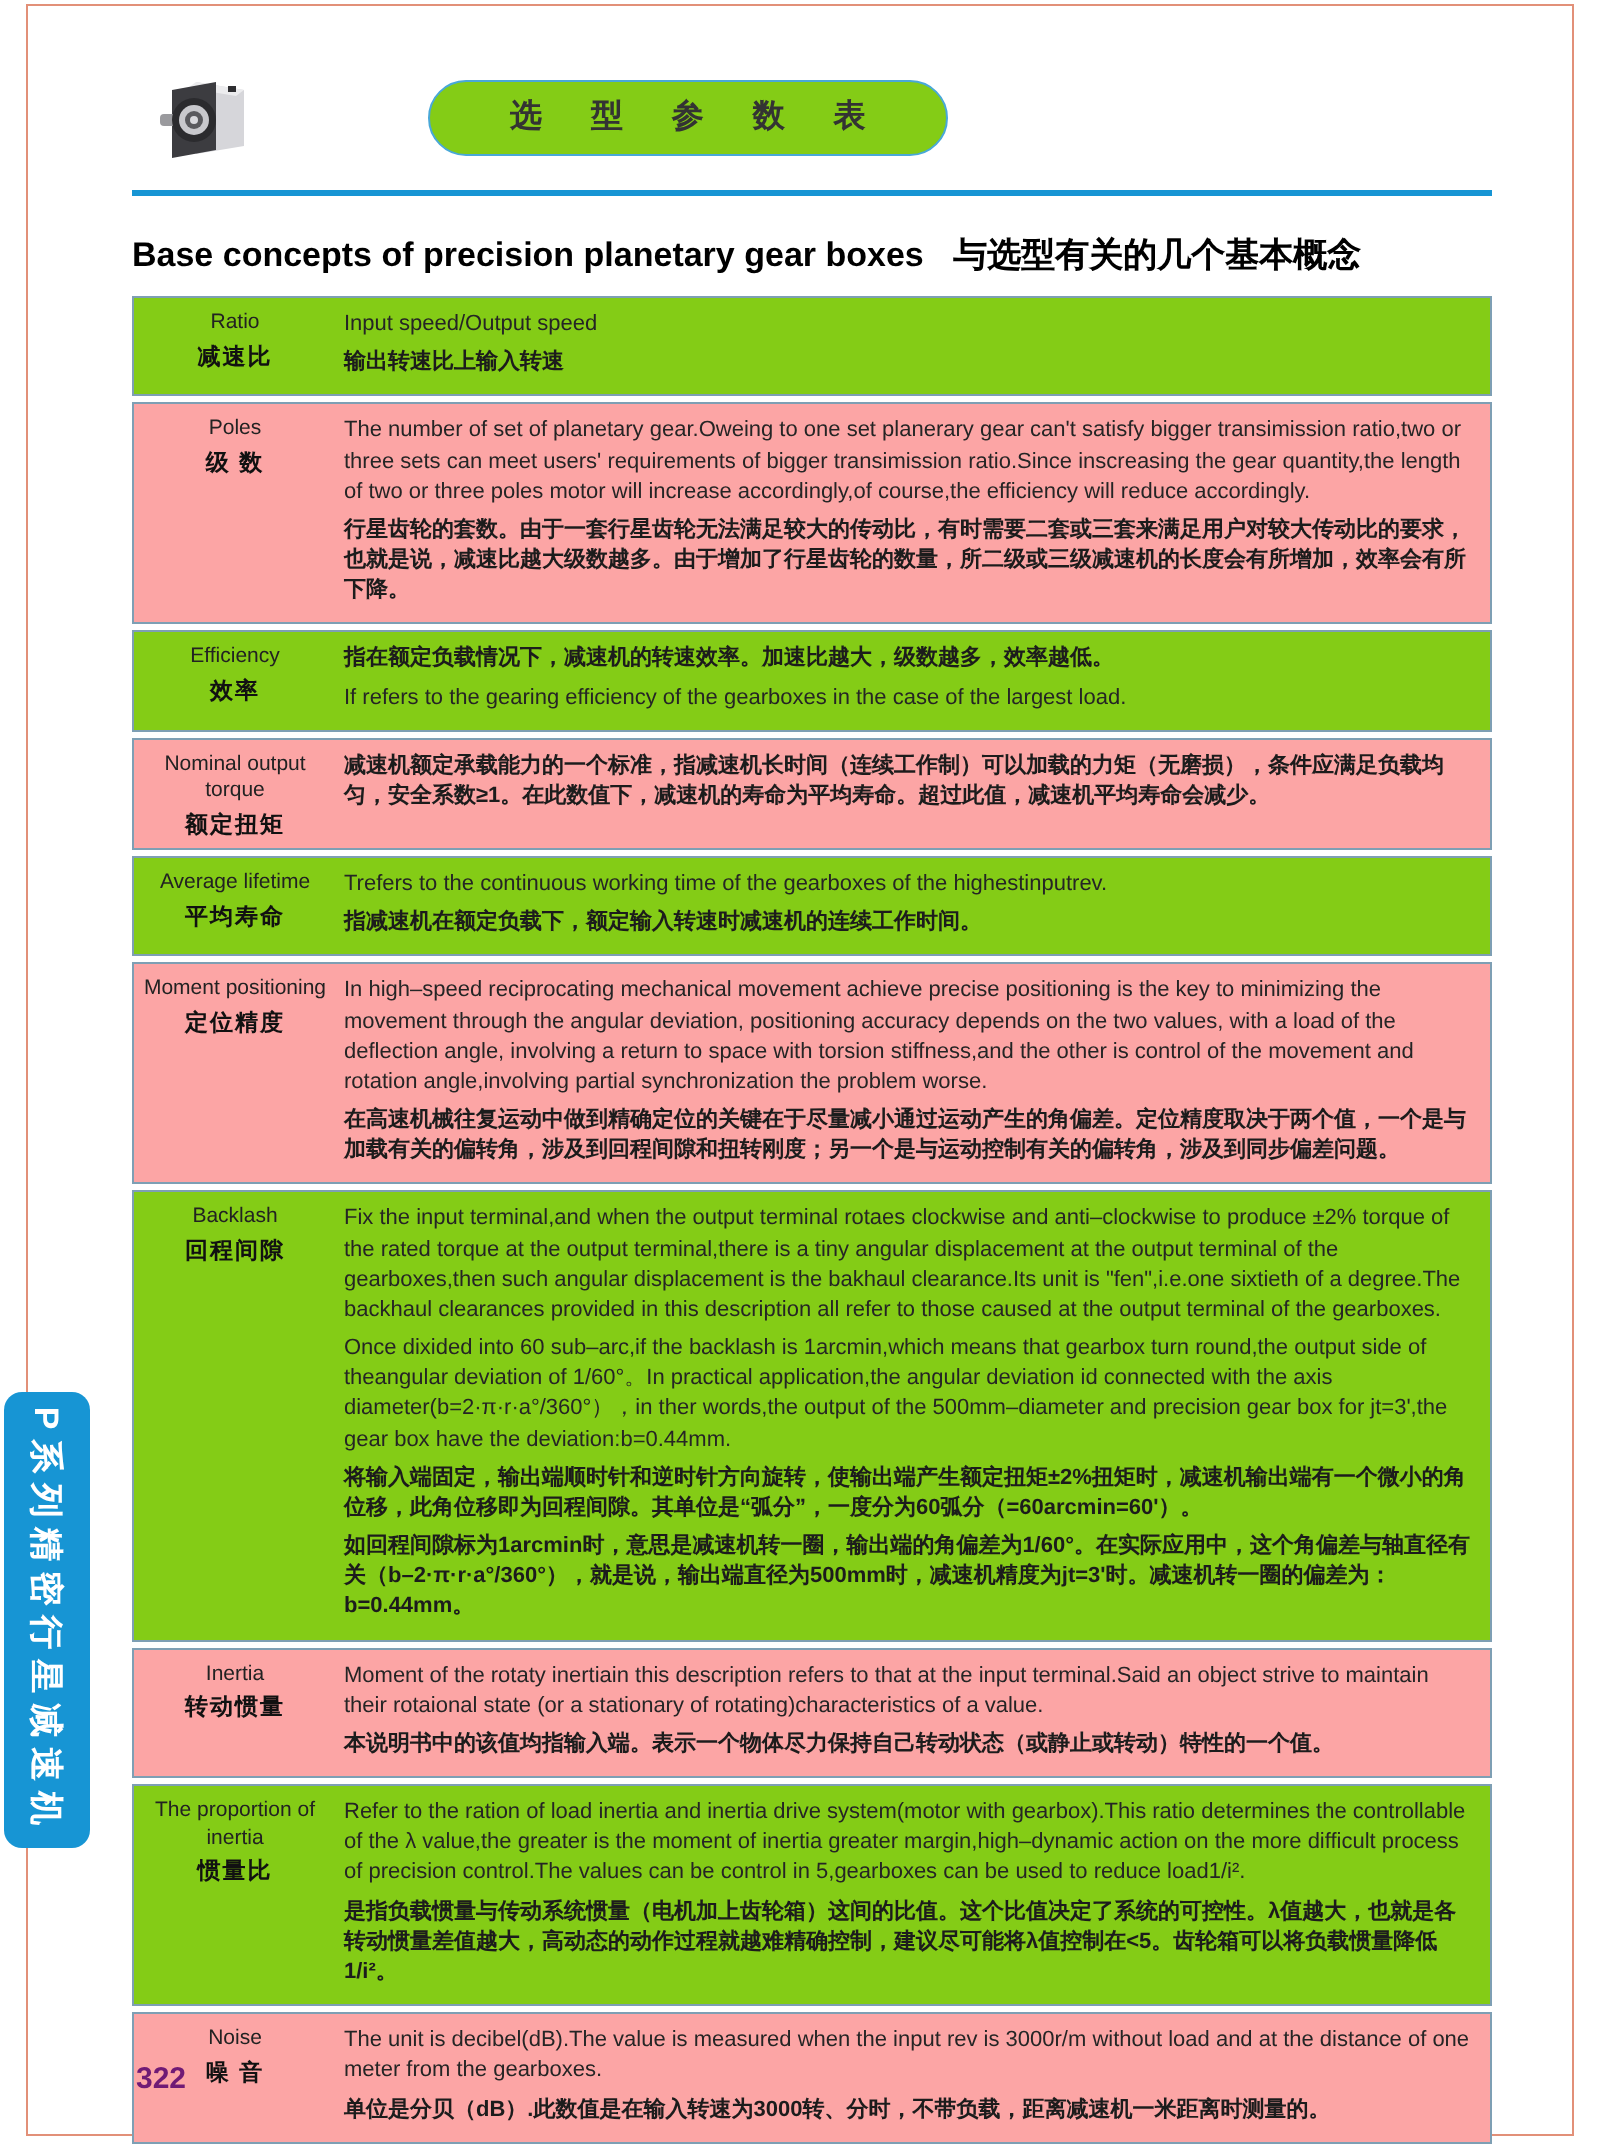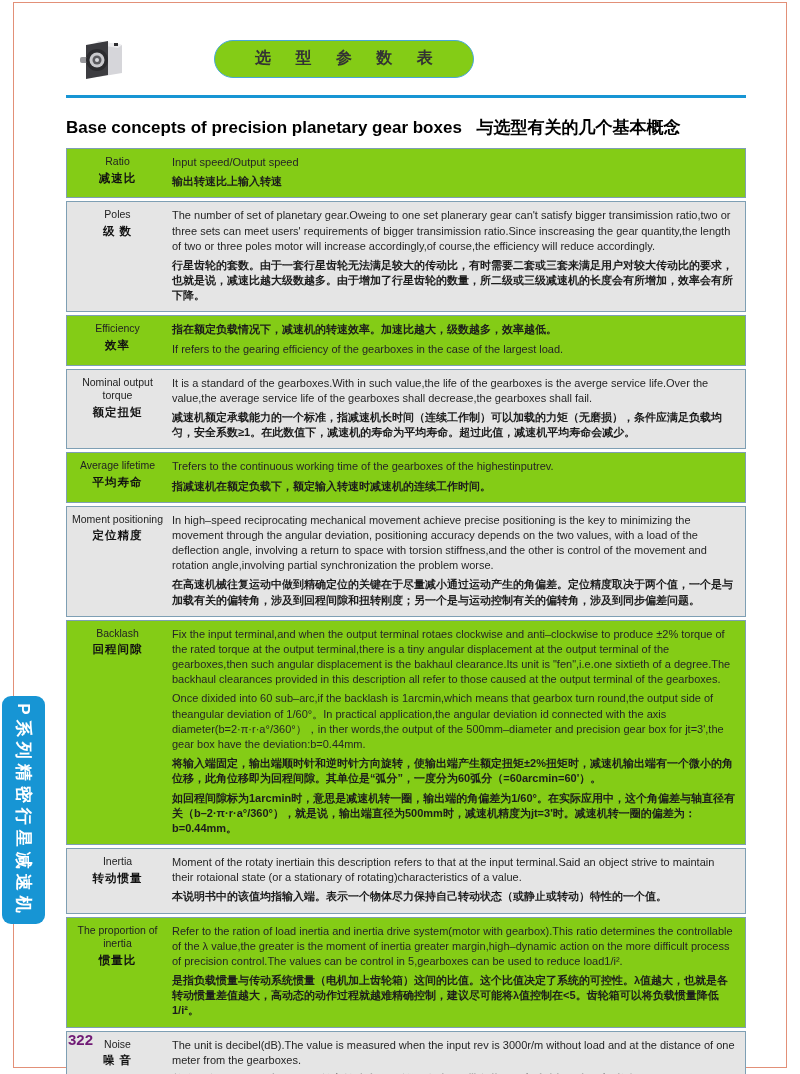--- a/index.html
+++ b/index.html
@@ -35,21 +35,21 @@
   }
   .blue-rule{height:3px;background:#1795d4;margin-top:7px;}
 
   .page-title{margin:18px 0 9px;text-align:left;font-size:17px;font-weight:bold;color:#000;}
   .page-title .zh{margin-left:10px;}
 
   
   .ctable{width:100%;}
   .crow{display:flex;border:1px solid #7e9fb4;margin-bottom:3px;}
   .crow.dark{background:#84cc16;}
-  .crow.light{background:#e5e5e5;}
+  .crow.light{background:#fca5a5;}
   .row-label{flex:0 0 97px;text-align:center;padding:6px 2px 4px;}
   .label-en{font-size:10.5px;line-height:1.3;color:#222;}
   .label-zh{font-size:11.5px;font-weight:bold;margin-top:2px;letter-spacing:1px;color:#111;}
   .row-content{flex:1 1 auto;padding:4px 8px 4px 4px;}
   .para{margin:2px 0 4px;font-size:11px;line-height:1.38;color:#252525;}
   .para.zh{font-weight:600;color:#1c1c1c;}
 
   .page-number{position:absolute;left:68px;bottom:26px;font-size:15px;font-weight:bold;color:#701a75;z-index:2;}
 </style>
 </head>
@@ -116,21 +116,20 @@
           <p class="para zh">指在额定负载情况下，减速机的转速效率。加速比越大，级数越多，效率越低。</p>
           <p class="para en">If refers to the gearing efficiency of the gearboxes in the case of the largest load.</p>
         </div>
   </section>
       <section class="crow light">
     <div class="row-label">
       <div class="label-en">Nominal output torque</div>
       <div class="label-zh">额定扭矩</div>
     </div>
     <div class="row-content">
-          <p class="para en">It is a standard of the gearboxes.With in such value,the life of the gearboxes is the averge service life.Over the value,the average service life of the gearboxes shall decrease,the gearboxes shall fail.</p>
           <p class="para zh">减速机额定承载能力的一个标准，指减速机长时间（连续工作制）可以加载的力矩（无磨损），条件应满足负载均匀，安全系数≥1。在此数值下，减速机的寿命为平均寿命。超过此值，减速机平均寿命会减少。</p>
         </div>
   </section>
       <section class="crow dark">
     <div class="row-label">
       <div class="label-en">Average lifetime</div>
       <div class="label-zh">平均寿命</div>
     </div>
     <div class="row-content">
           <p class="para en">Trefers to the continuous working time of the gearboxes of the highestinputrev.</p>

